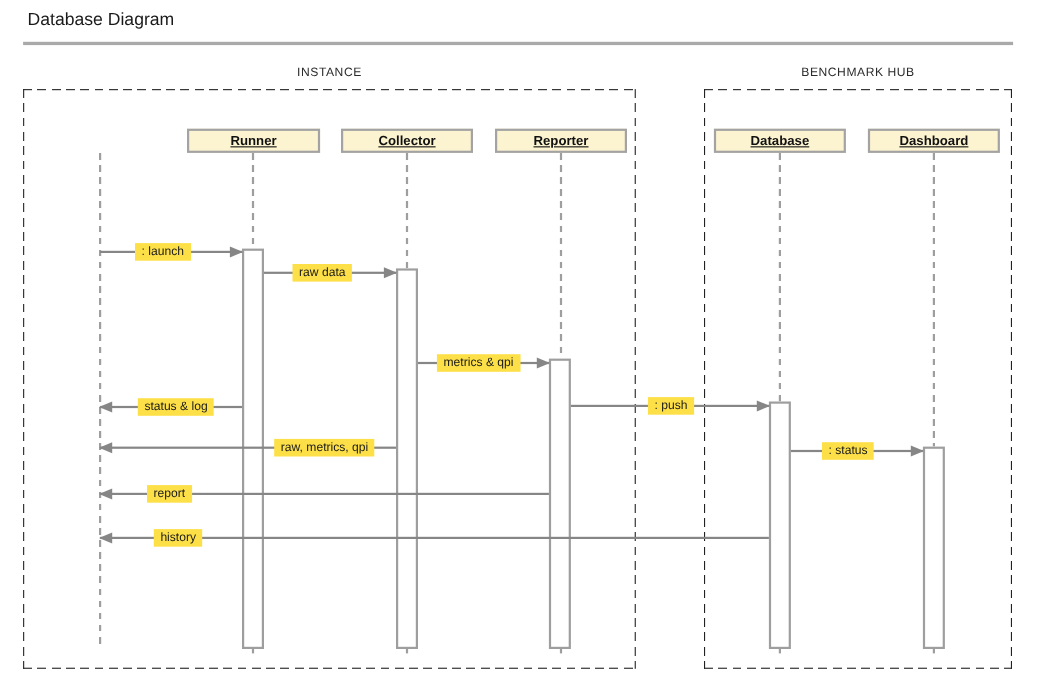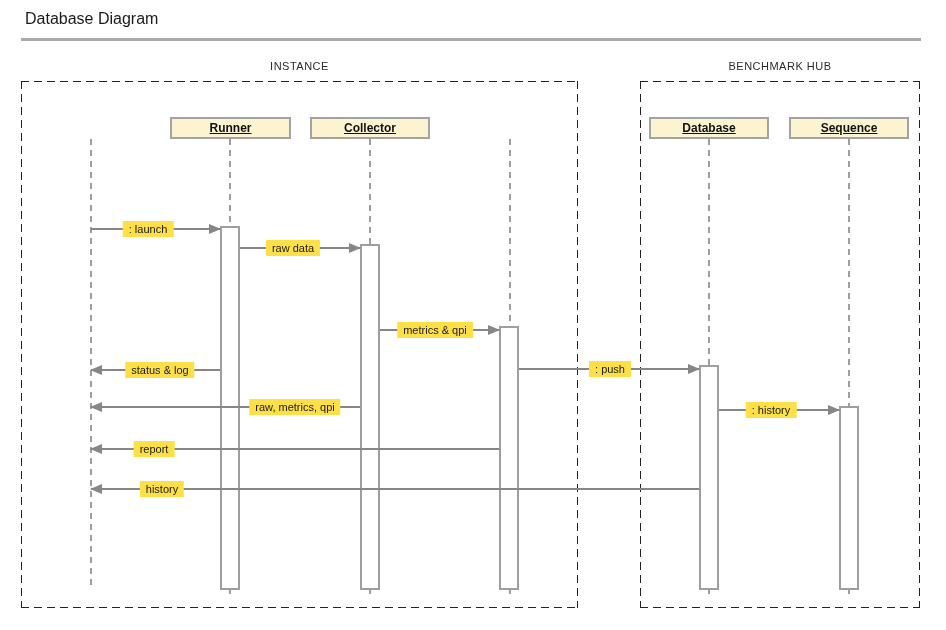--- a/index.html
+++ b/index.html
@@ -77,25 +77,28 @@
   <i class="ltail" style="left:509px;top:590px;"></i>
   <i class="ltail" style="left:708px;top:590px;"></i>
   <i class="ltail" style="left:848px;top:590px;"></i>
 
   <div class="pbox" style="left:170px;width:121px;">
       <span>Runner</span>
     </div>
   <div class="pbox" style="left:310px;width:120px;">
       <span>Collector</span>
     </div>
+  <div class="pbox" style="left:450px;width:120px;">
+      <span>Reporter</span>
+    </div>
   <div class="pbox" style="left:649px;width:120px;">
       <span>Database</span>
     </div>
   <div class="pbox" style="left:789px;width:120px;">
-      <span>Sequence</span>
+      <span>Dashboard</span>
     </div>
 
   <div class="activation" style="left:220px;top:226px;height:364px;"></div>
   <div class="activation" style="left:360px;top:244px;height:346px;"></div>
   <div class="activation" style="left:499px;top:326px;height:264px;"></div>
   <div class="activation" style="left:699px;top:365px;height:225px;"></div>
   <div class="activation" style="left:839px;top:406px;height:184px;"></div>
 
   <div class="msg" style="left:91px;top:229px;width:129px;">
     <i class="ml"></i>
@@ -123,21 +126,21 @@
     <span class="mlbl" style="left:69px;">status &amp; log</span>
   </div>
   <div class="msg" style="left:91px;top:407px;width:269px;">
     <i class="ml"></i>
     <i class="al"></i>
     <span class="mlbl" style="left:204px;">raw, metrics, qpi</span>
   </div>
   <div class="msg" style="left:719px;top:410px;width:120px;">
     <i class="ml"></i>
     <i class="ar"></i>
-    <span class="mlbl" style="left:52px;">: history</span>
+    <span class="mlbl" style="left:52px;">: status</span>
   </div>
   <div class="msg" style="left:91px;top:449px;width:408px;">
     <i class="ml"></i>
     <i class="al"></i>
     <span class="mlbl" style="left:63px;">report</span>
   </div>
   <div class="msg" style="left:91px;top:489px;width:608px;">
     <i class="ml"></i>
     <i class="al"></i>
     <span class="mlbl" style="left:71px;">history</span>

